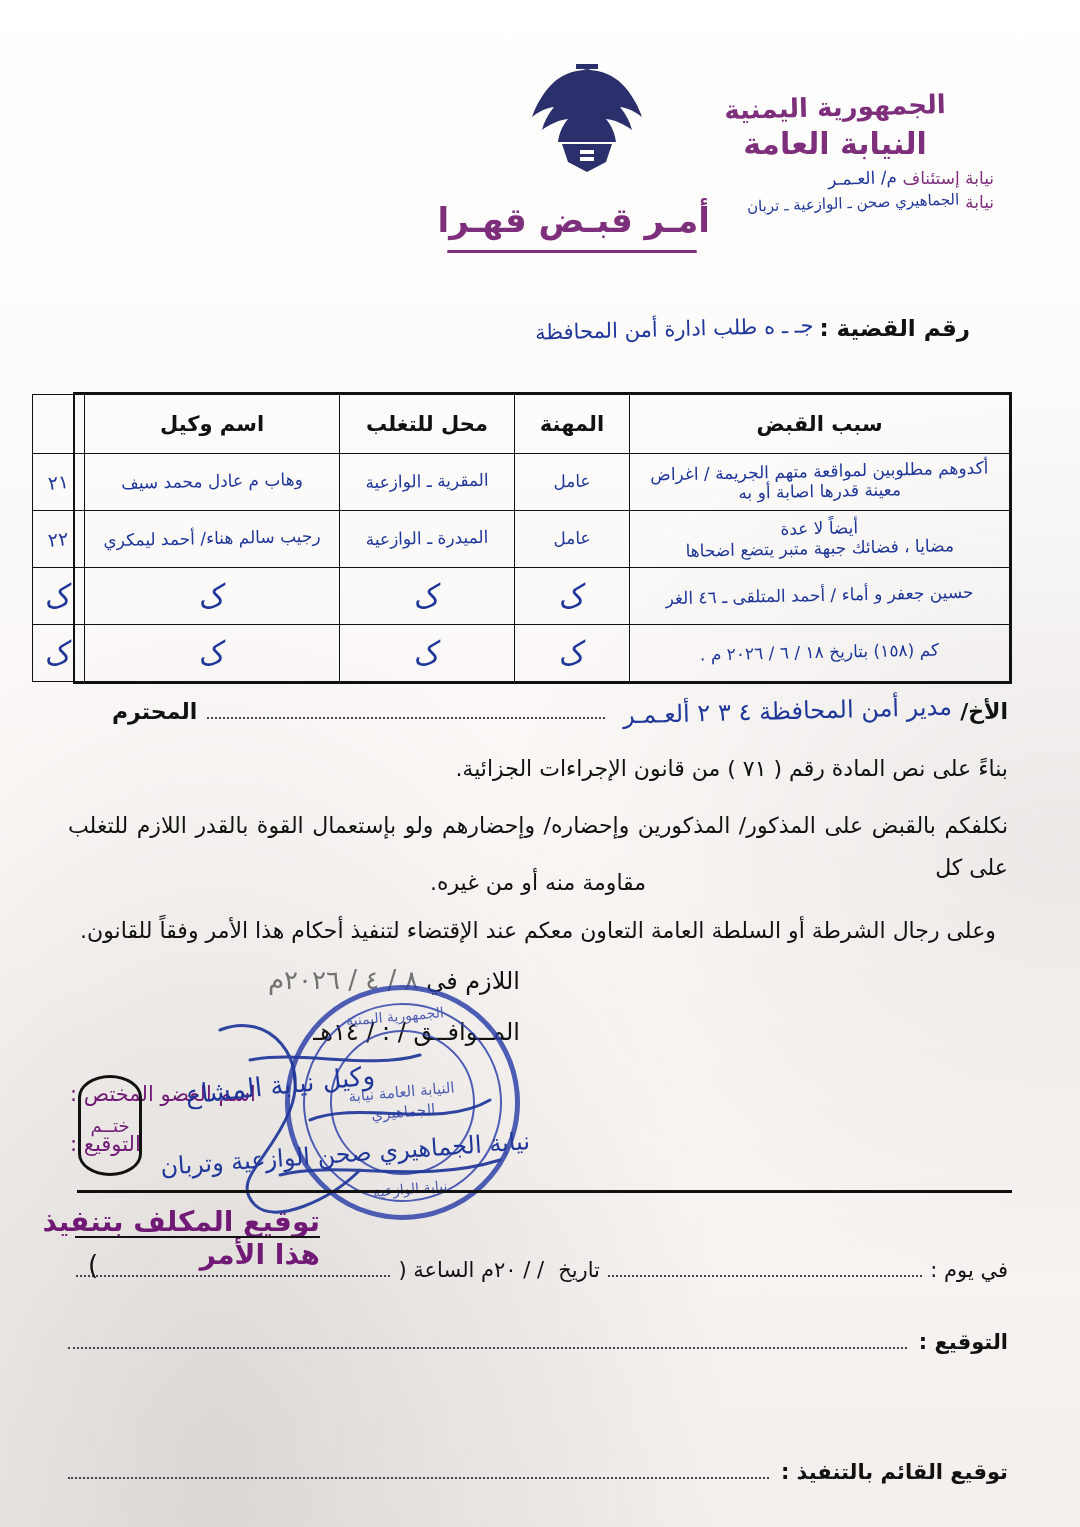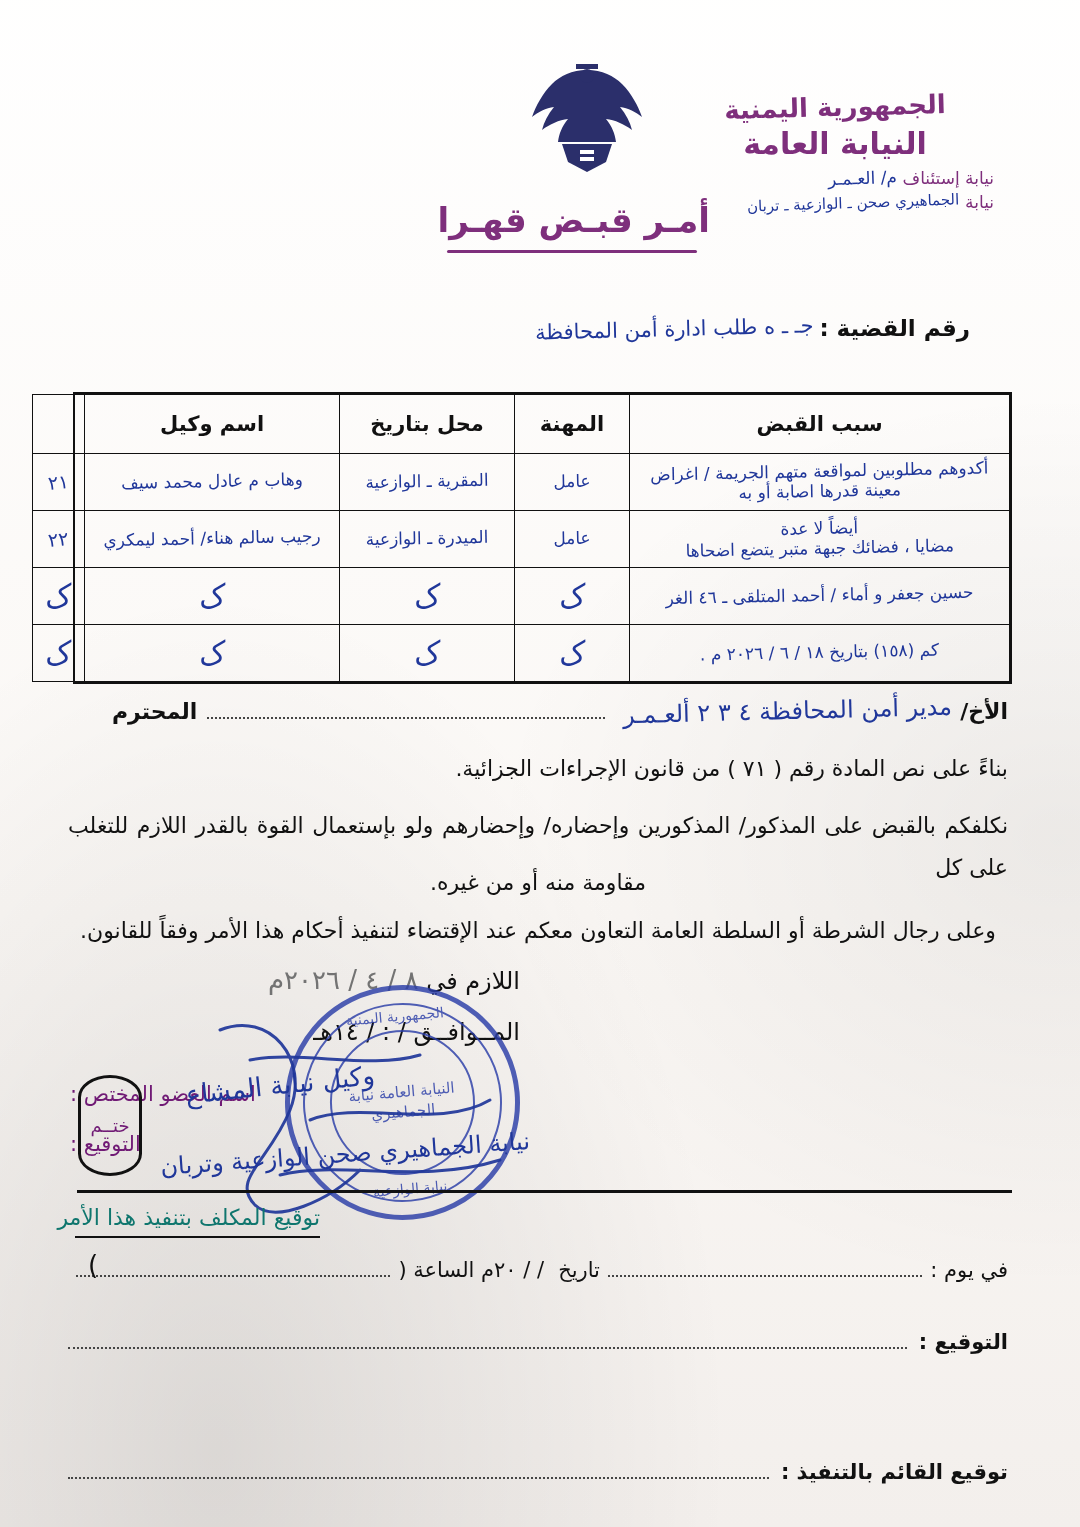--- a/index.html
+++ b/index.html
@@ -268,23 +268,23 @@
     top: 1190px;
     right: 68px;
     width: 935px;
     height: 3px;
     background: #111;
   }
   .exec-title {
     position: absolute;
     top: 1205px;
     right: 760px;
-    font-size: 22px;
-    font-weight: 400;
-    color: #0f766e;
+    font-size: 28px;
+    font-weight: 700;
+    color: #701a75;
   }
   .exec-underline {
     position: absolute;
     top: 1236px;
     right: 760px;
     width: 245px;
     height: 2px;
     background: #111;
   }
 
@@ -501,21 +501,21 @@
         <col class="col-sabab">
           <col class="col-mihna">
           <col class="col-mahal">
           <col class="col-ism">
           <col class="col-num">
       </colgroup>
       <thead>
         <tr>
           <th>سبب القبض</th>
           <th>المهنة</th>
-          <th>محل بتاريخ</th>
+          <th>محل للتغلب</th>
           <th>اسم وكيل</th>
           <th class="col-num" style="border-right:none"></th>
         </tr>
       </thead>
       <tbody>
         <tr>
           <td class="dashed-bottom">
               <span class="cell-hw">أكدوهم مطلوبين لمواقعة متهم الجريمة / اغراض
 معينة قدرها اصابة أو به</span>
             </td>

